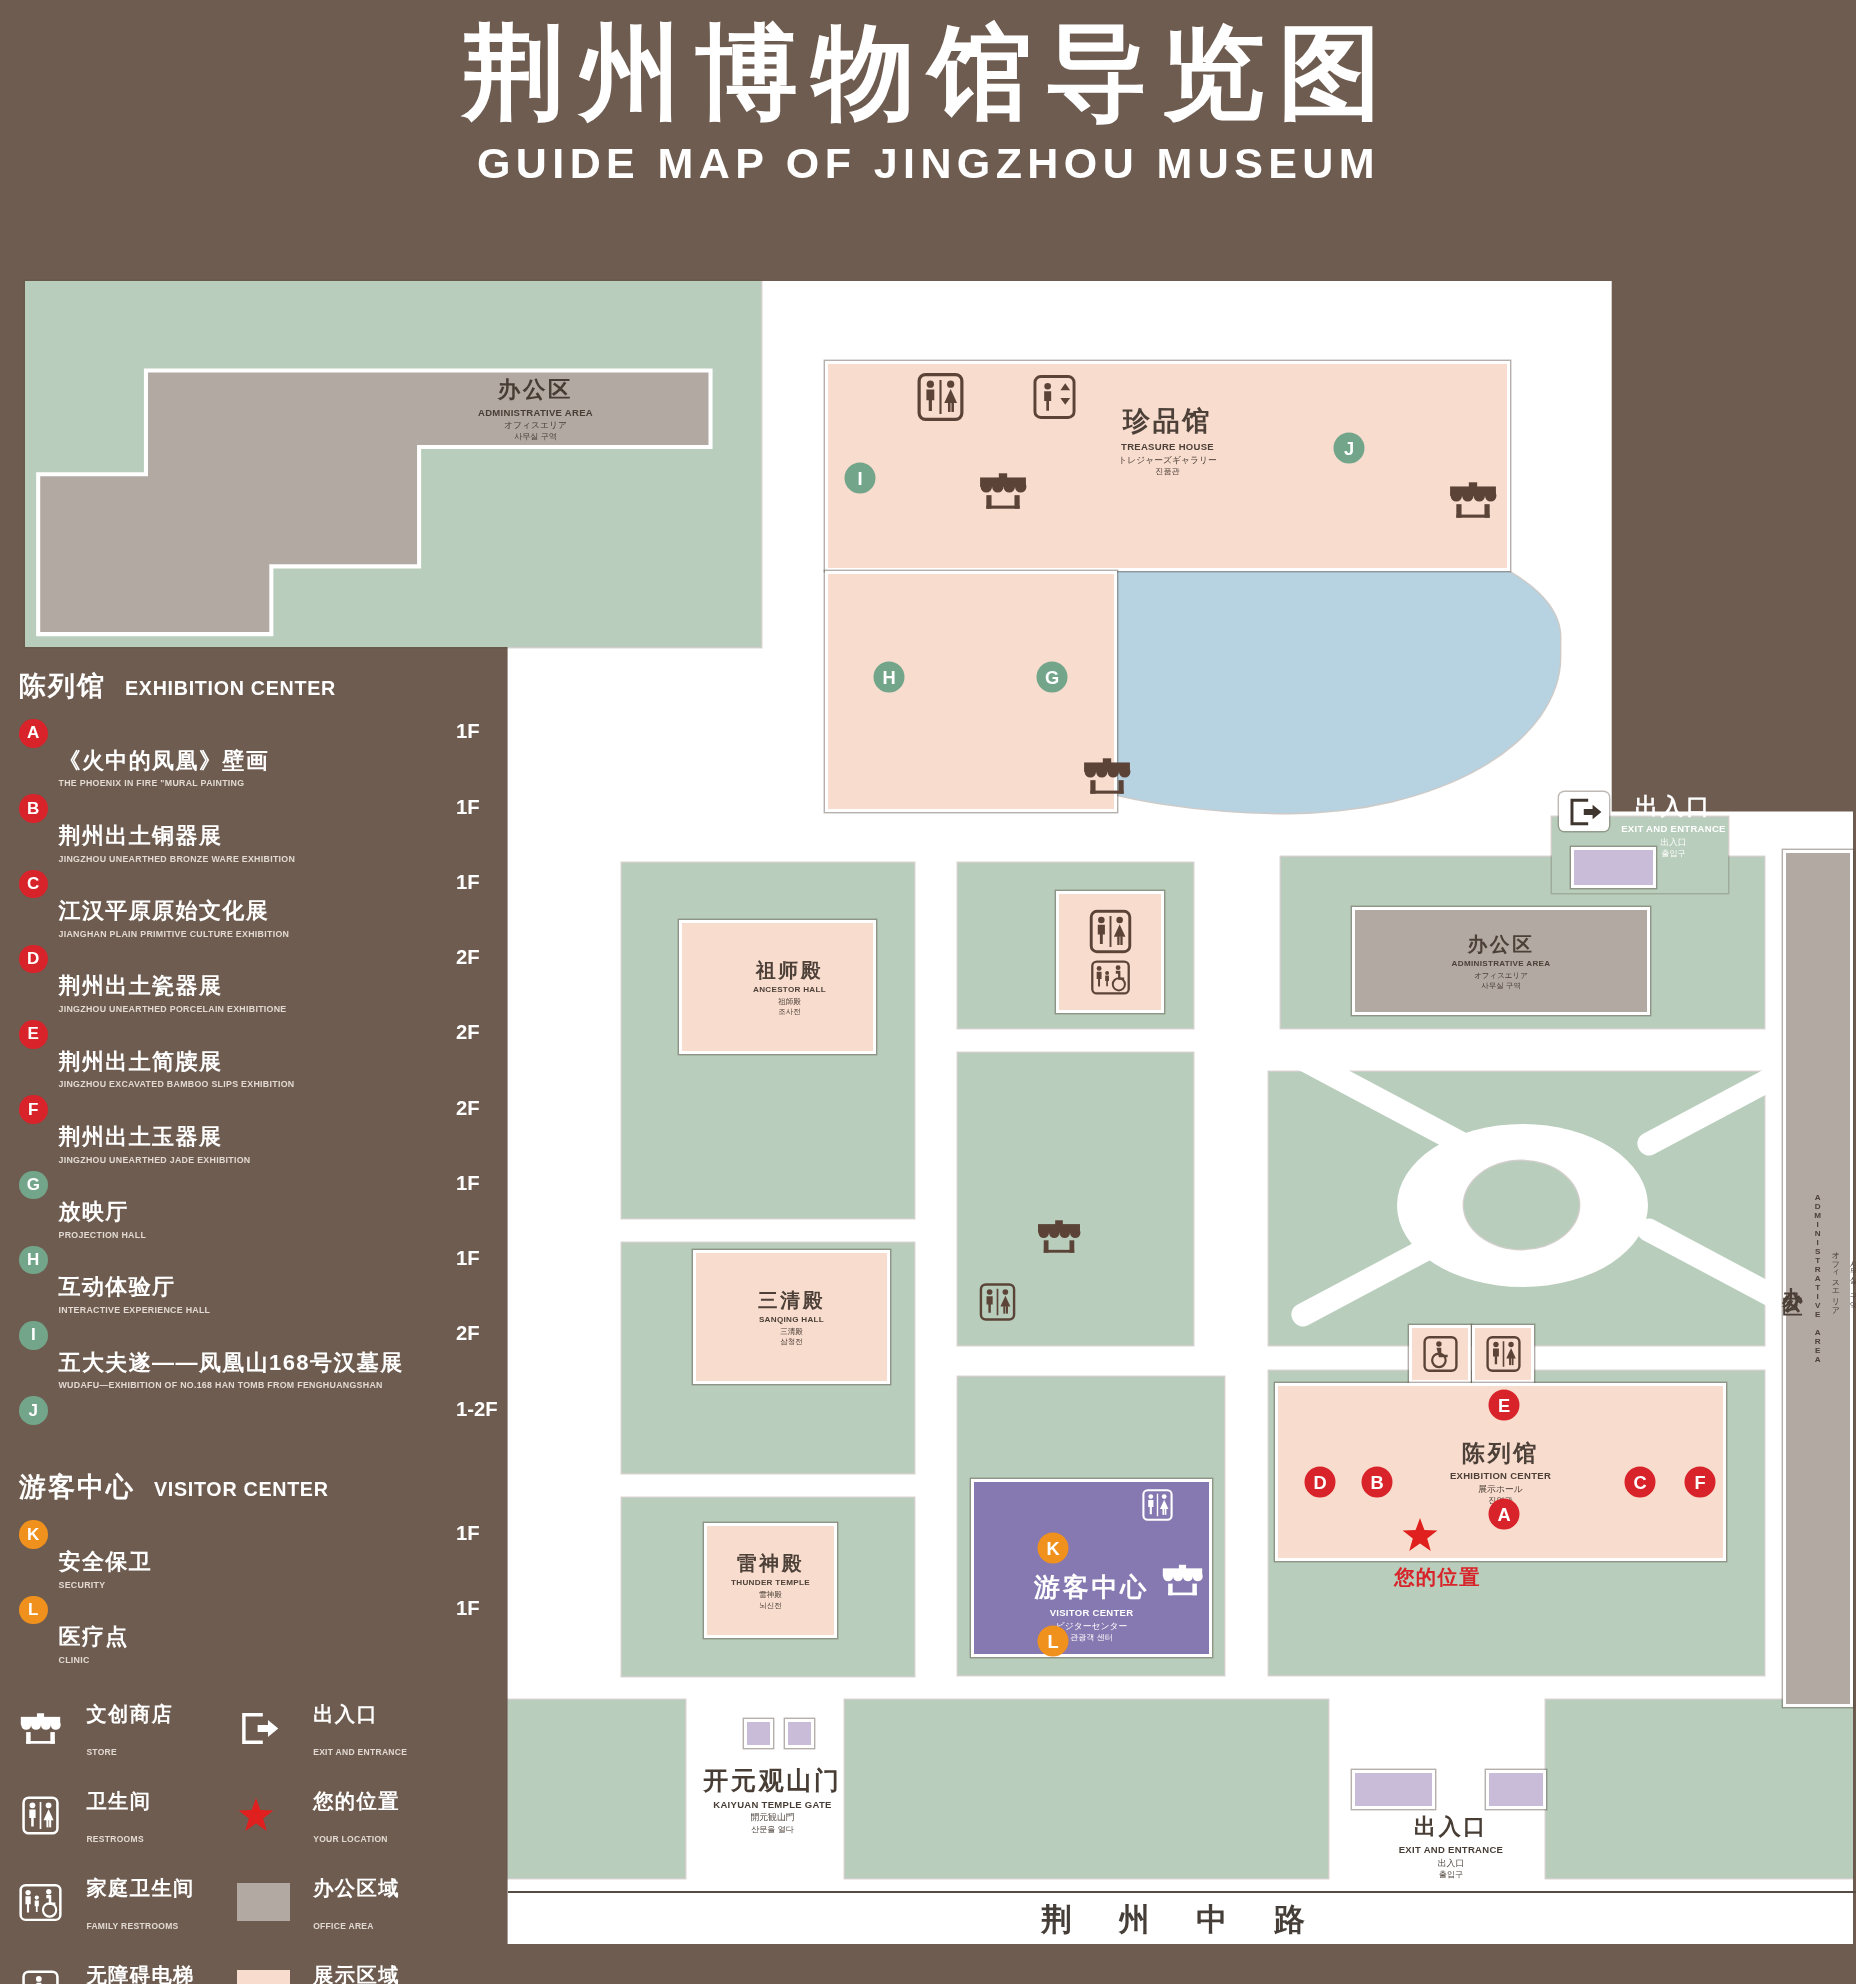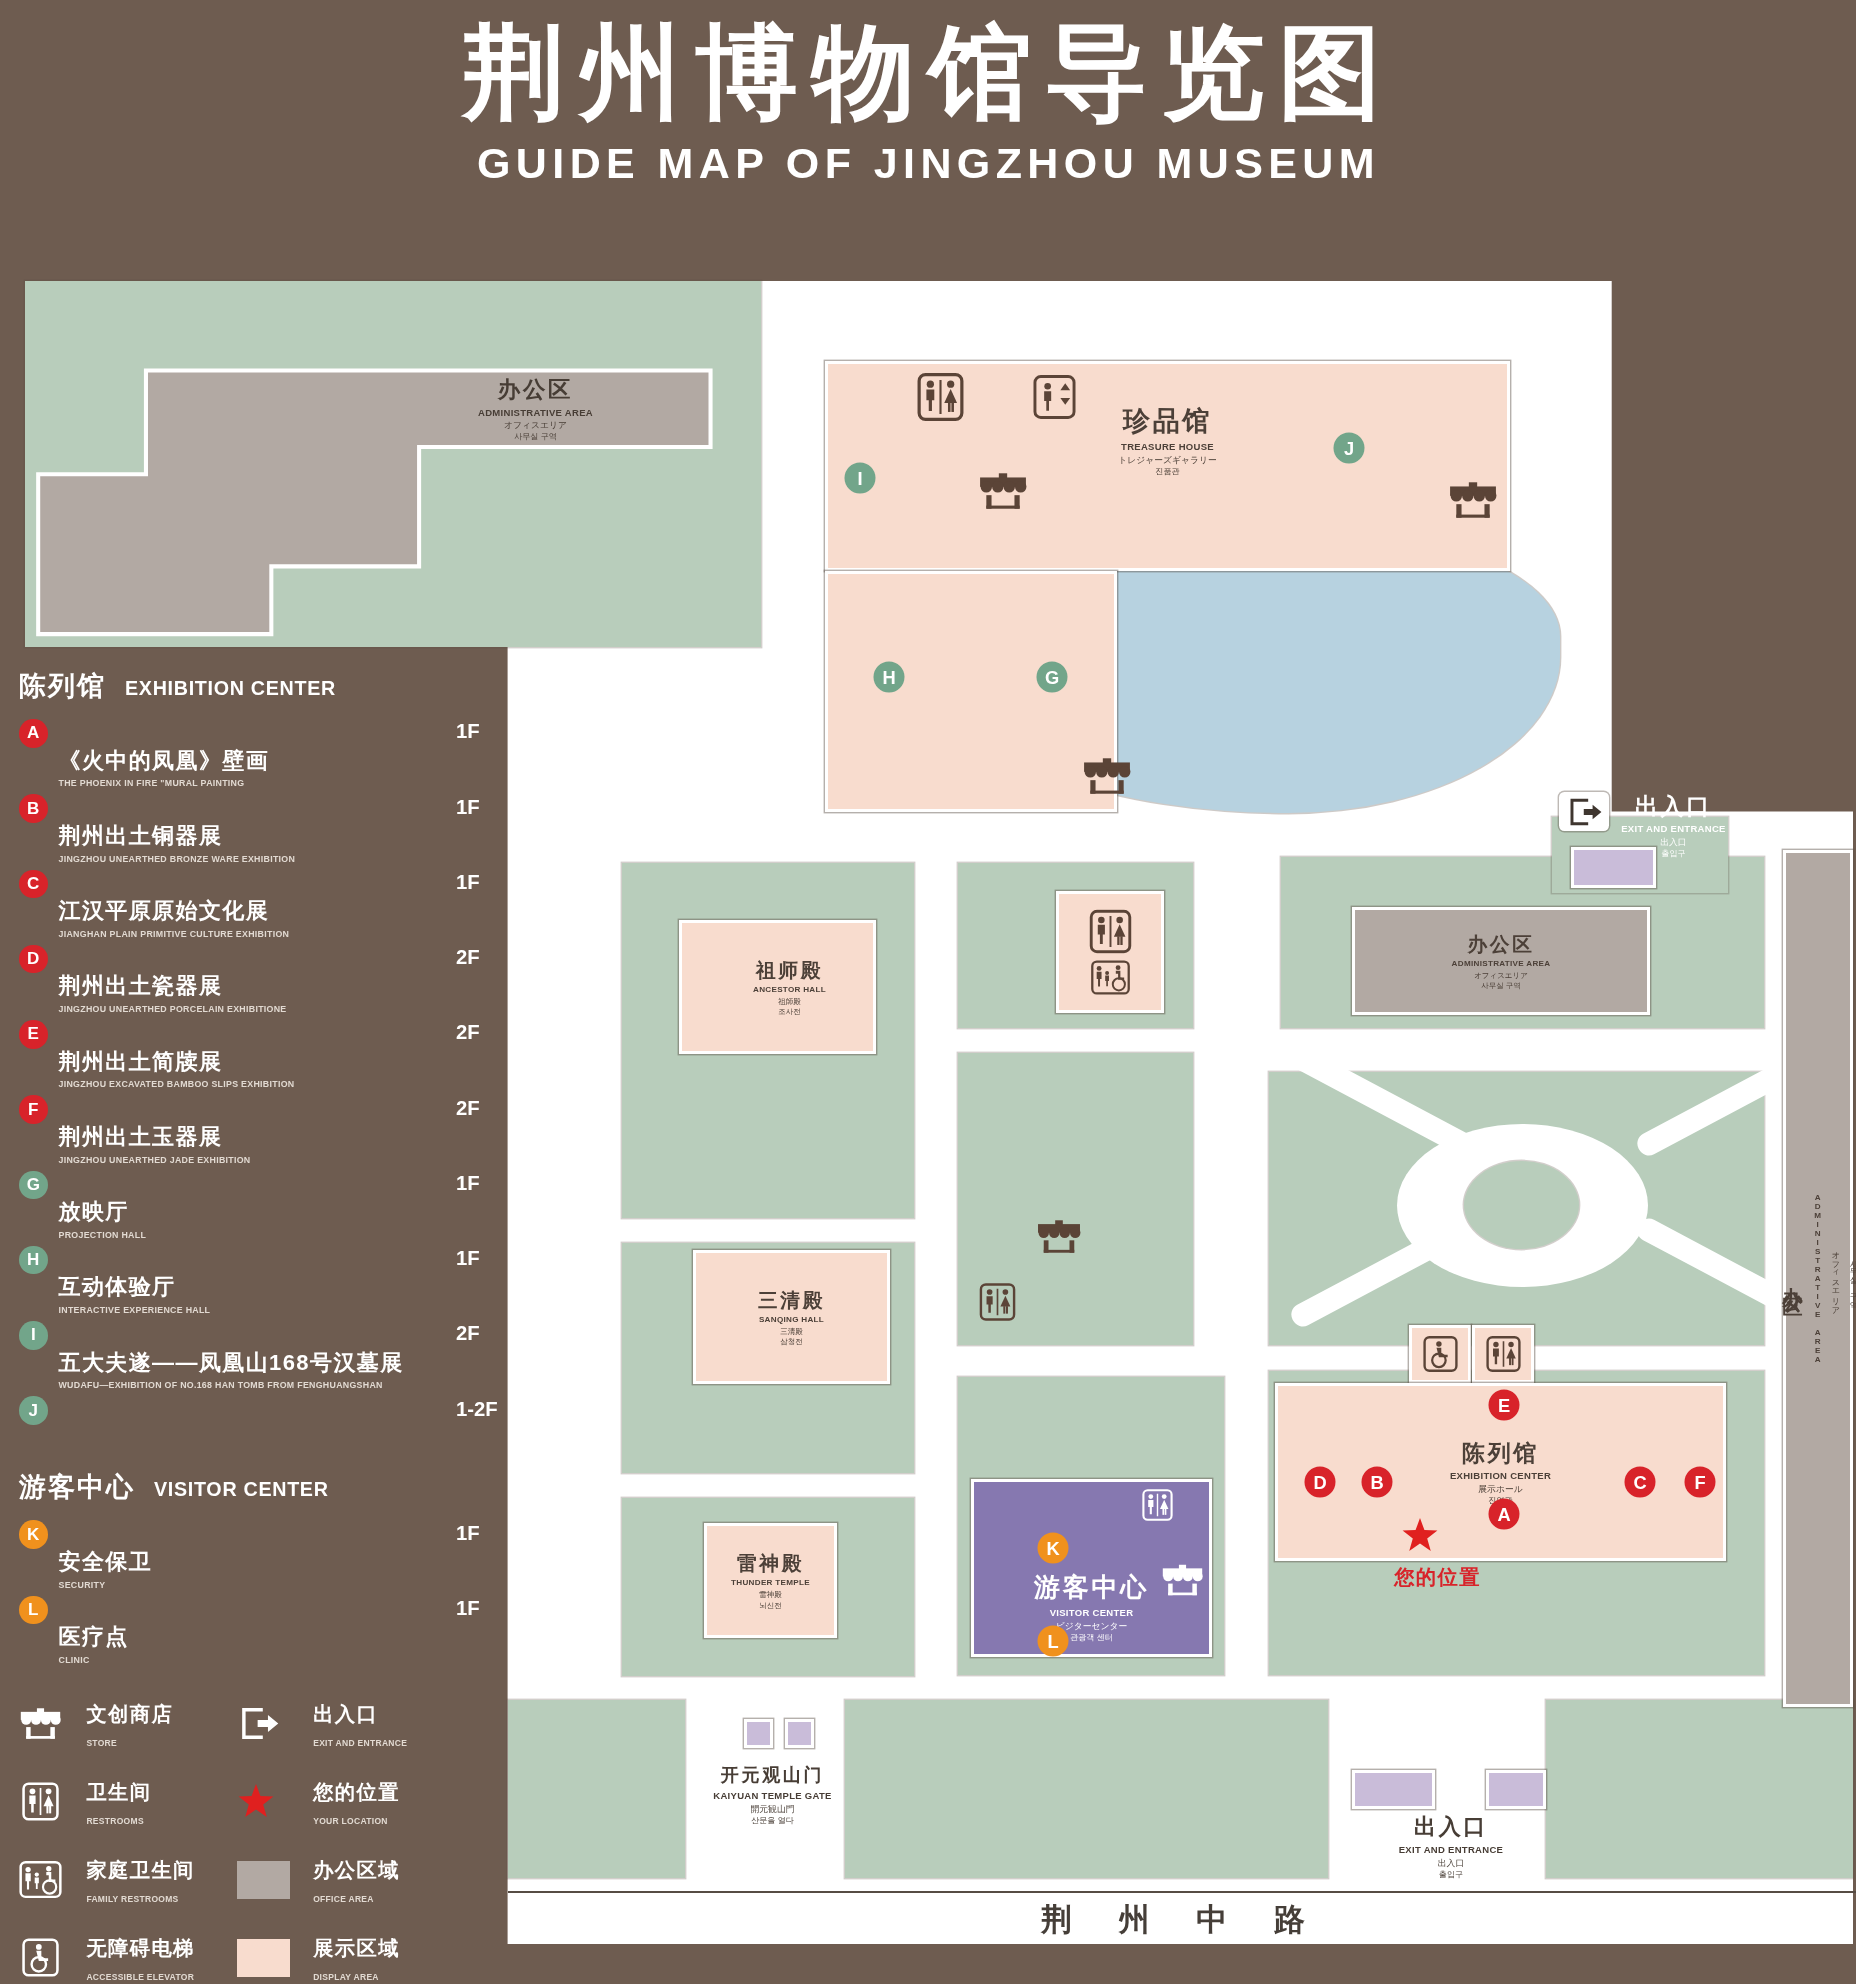--- a/index.html
+++ b/index.html
@@ -79,21 +79,21 @@
   .lg-zh{font-size:22px;font-weight:bold;letter-spacing:1.4px;margin-top:28px;}
   .lg-en{font-size:8.8px;font-weight:bold;color:#e2dad2;margin-top:2.7px;letter-spacing:0.3px;line-height:1.35;}
   .lg-floor{position:absolute;left:437px;top:5.4px;font-size:20.3px;font-weight:bold;}
   #legend-symbols{display:grid;grid-template-columns:62px 145px 71px 161px;row-gap:30px;column-gap:5.4px;
                   margin-top:33px;align-items:center;}
   .sym-icon-cell{display:flex;align-items:center;}
   .sym-icon-cell svg{width:43px;height:39px;color:#fff;}
   .sym-icon-cell svg.licon-red{color:#e0201f;width:38px;height:37px;}
   .swatch{width:53px;height:38px;} .sw-office{background:#b2a9a3;} .sw-display{background:#f8dcce;}
   .sym-zh{font-size:20.3px;font-weight:bold;color:#fff;letter-spacing:1.4px;}
-  .sym-en{font-size:8.5px;font-weight:bold;color:#e2dad2;margin-top:10px;letter-spacing:0.3px;}
+  .sym-en{font-size:8.5px;font-weight:bold;color:#e2dad2;margin-top:19px;letter-spacing:0.3px;}
 </style>
 </head>
 <body>
 
 <svg width="0" height="0" style="position:absolute" aria-hidden="true">
   <symbol id="i-store" viewBox="0 0 48 34">
     <rect x="20" y="0" width="8" height="5" fill="currentColor"></rect>
     <rect x="2" y="4" width="44" height="9" fill="currentColor"></rect>
     <circle cx="8" cy="13" r="5.5" fill="currentColor"></circle>
     <circle cx="19" cy="13" r="5.5" fill="currentColor"></circle>
@@ -344,21 +344,21 @@
       <div class="b-en">EXIT AND ENTRANCE</div>
       <div class="b-ja">出入口</div>
       <div class="b-ko">출입구</div>
     </div>
   </div>
   <div class="bld lav" style="left:1571px;top:847px;width:85px;height:41px;"></div>
 
   <div class="bld lav" style="left:744px;top:1719px;width:28.5px;height:28.5px;"></div>
   <div class="bld lav" style="left:785px;top:1719px;width:28.5px;height:28.5px;"></div>
   <div class="plab" style="left:664px;top:1765px;width:217px;">
-    <div class="b-zh" style="font-size:18px;">开元观山门</div>
+    <div class="b-zh" style="font-size:25px;">开元观山门</div>
     <div class="b-en">KAIYUAN TEMPLE GATE</div>
     <div class="b-ja">開元観山門</div>
     <div class="b-ko">산문을 열다</div>
   </div>
 
   <div class="bld lav" style="left:1352px;top:1770px;width:83px;height:39px;"></div>
   <div class="bld lav" style="left:1486px;top:1770px;width:60px;height:39px;"></div>
   <div class="plab" style="left:1363px;top:1814px;width:176px;">
     <div class="b-zh" style="font-size:22px;">出入口</div>
     <div class="b-en">EXIT AND ENTRANCE</div>

